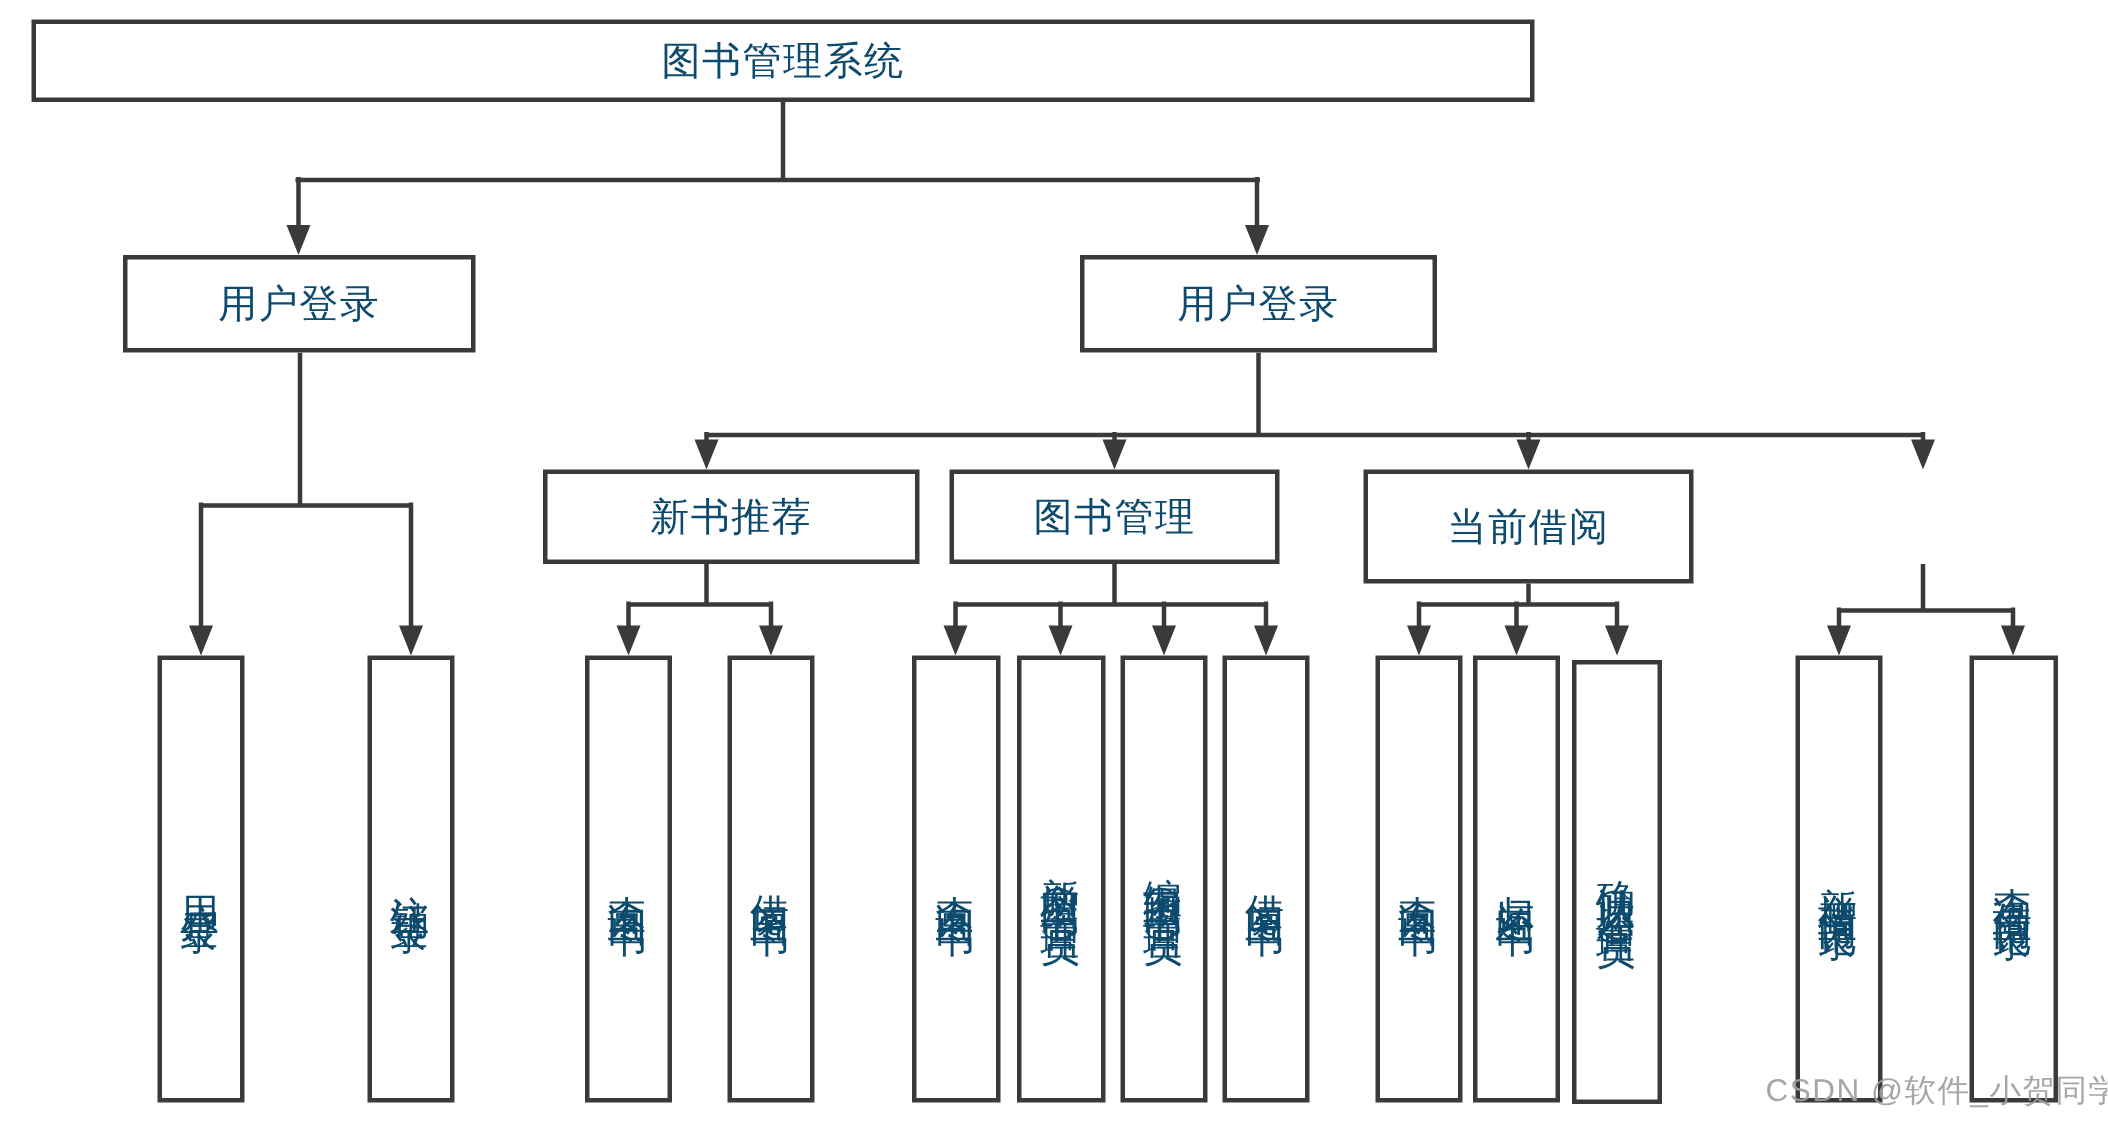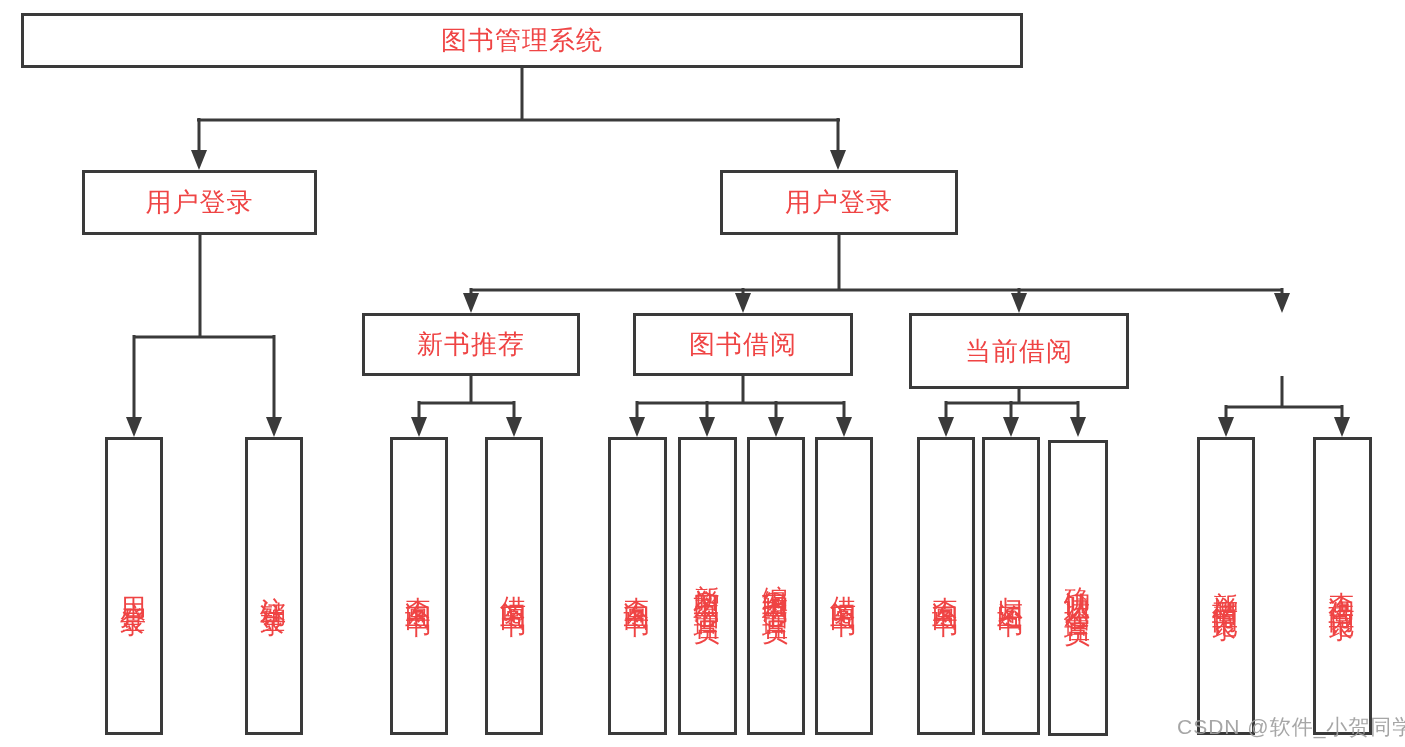--- a/index.html
+++ b/index.html
@@ -14,21 +14,21 @@
   svg.connectors { position: absolute; left: 0; top: 0; z-index: 1; }
   .node {
     position: absolute;
     z-index: 2;
     background: #ffffff;
     border: 3px solid #3a3a3a;
     box-sizing: border-box;
     display: flex;
     align-items: center;
     justify-content: center;
-    color: #ef4444;
+    color: #0c4a6e;
     font-size: 26px;
     white-space: nowrap;
     letter-spacing: 1px;
   }
   .vnode {
     writing-mode: vertical-rl;
     text-orientation: mixed;
     font-size: 26px;
     letter-spacing: 5px;
   }
@@ -94,22 +94,22 @@
       <polygon points="1218,417 1234,417 1226,437" fill="#3a3a3a"></polygon>
       <polygon points="1334,417 1350,417 1342,437" fill="#3a3a3a"></polygon>
     </g>
   </svg>
 
   <div class="node" style="left:21px; top:13px; width:1002px; height:55px;">图书管理系统</div>
 
   <div class="node" style="left:82px; top:170px; width:235px; height:65px;">用户登录</div>
   <div class="node" style="left:720px; top:170px; width:238px; height:65px;">用户登录</div>
 
-  <div class="node" style="left:362px; top:313px; width:218px; height:63px;">新书推荐</div>
-  <div class="node" style="left:633px; top:313px; width:220px; height:63px;">图书借阅</div>
+  <div class="node" style="left:362px; top:313px; width:251px; height:63px;">新书推荐</div>
+  <div class="node" style="left:633px; top:313px; width:220px; height:63px;">图书管理</div>
   <div class="node" style="left:909px; top:313px; width:220px; height:76px;">当前借阅</div>
 
   <div class="node vnode" style="left:105px; top:437px; width:58px; height:298px;">用户登录</div>
   <div class="node vnode" style="left:245px; top:437px; width:58px; height:298px;">注销登录</div>
 
   <div class="node vnode" style="left:390px; top:437px; width:58px; height:298px;">查询图书</div>
   <div class="node vnode" style="left:485px; top:437px; width:58px; height:298px;">借阅图书</div>
 
   <div class="node vnode" style="left:608px; top:437px; width:59px; height:298px;">查询图书</div>
   <div class="node vnode" style="left:678px; top:437px; width:59px; height:298px;">新增图书（管理员）</div>

